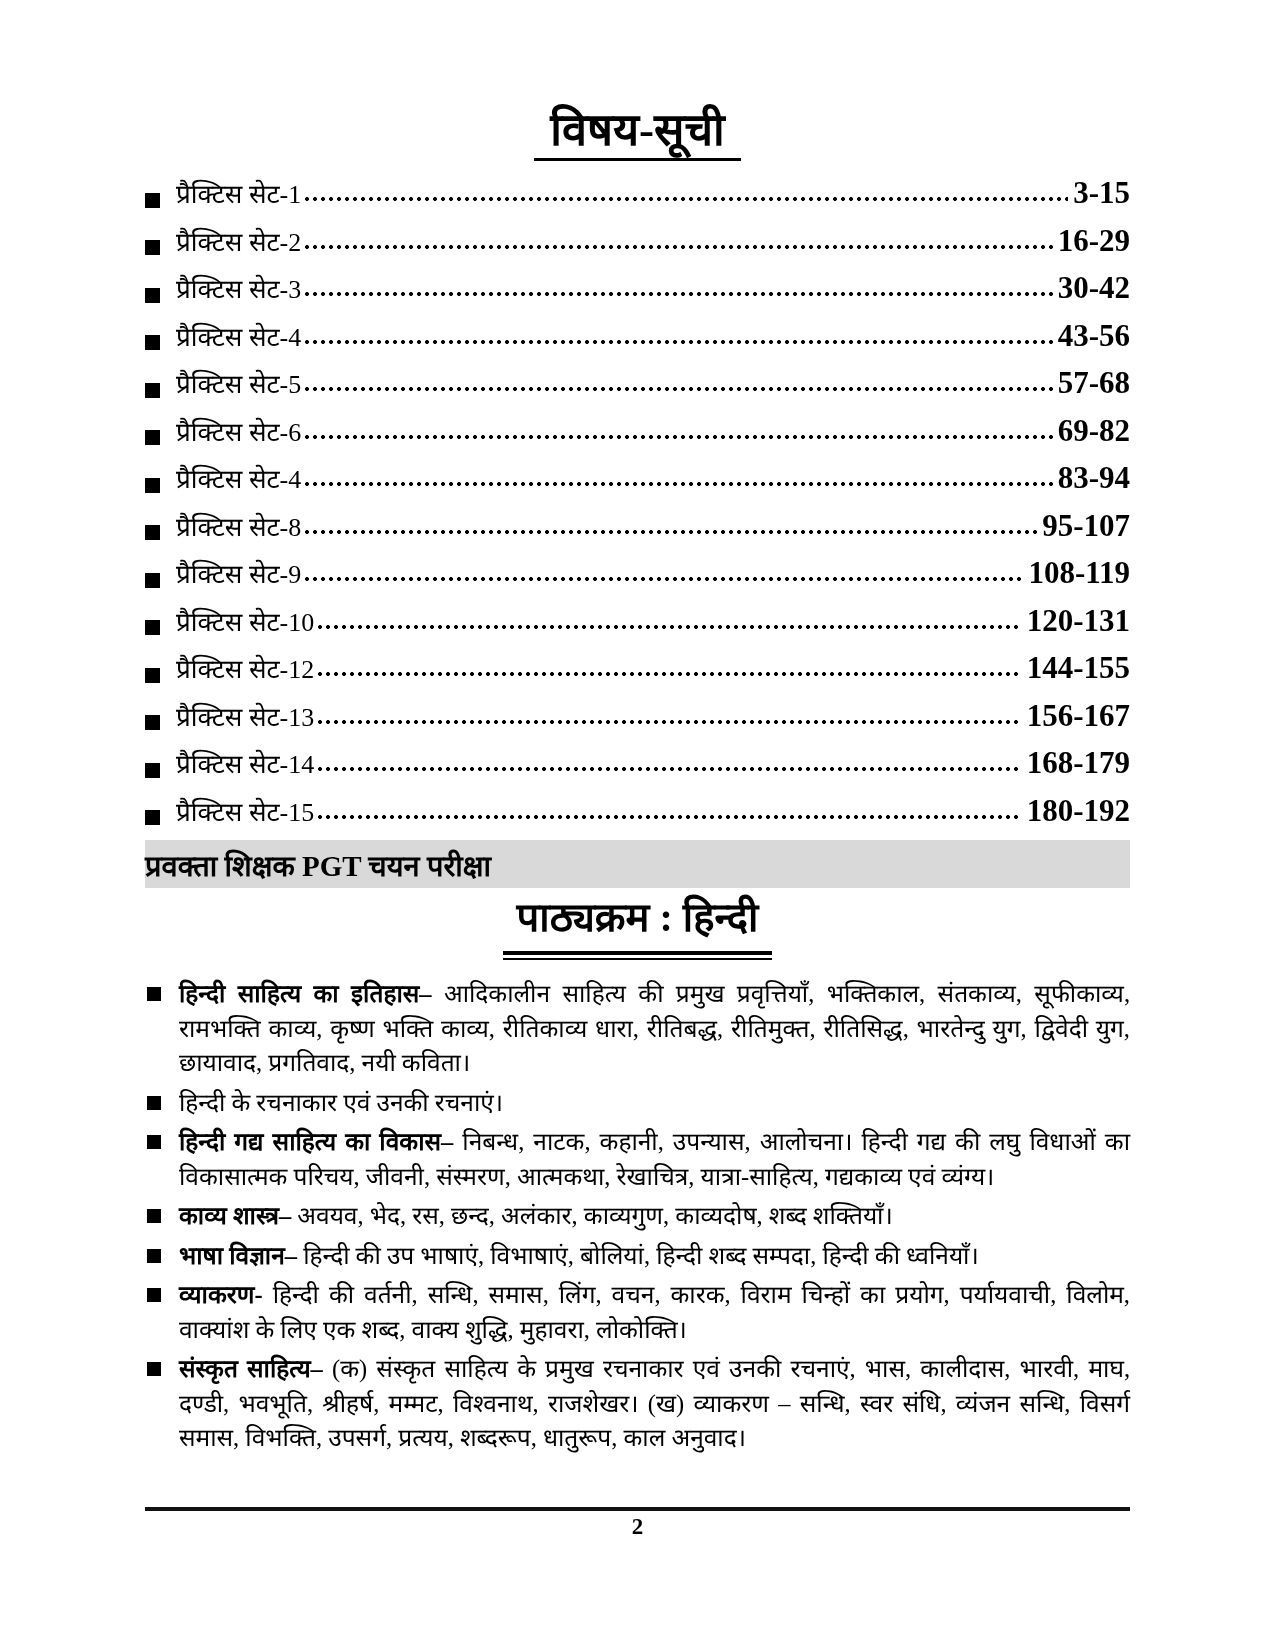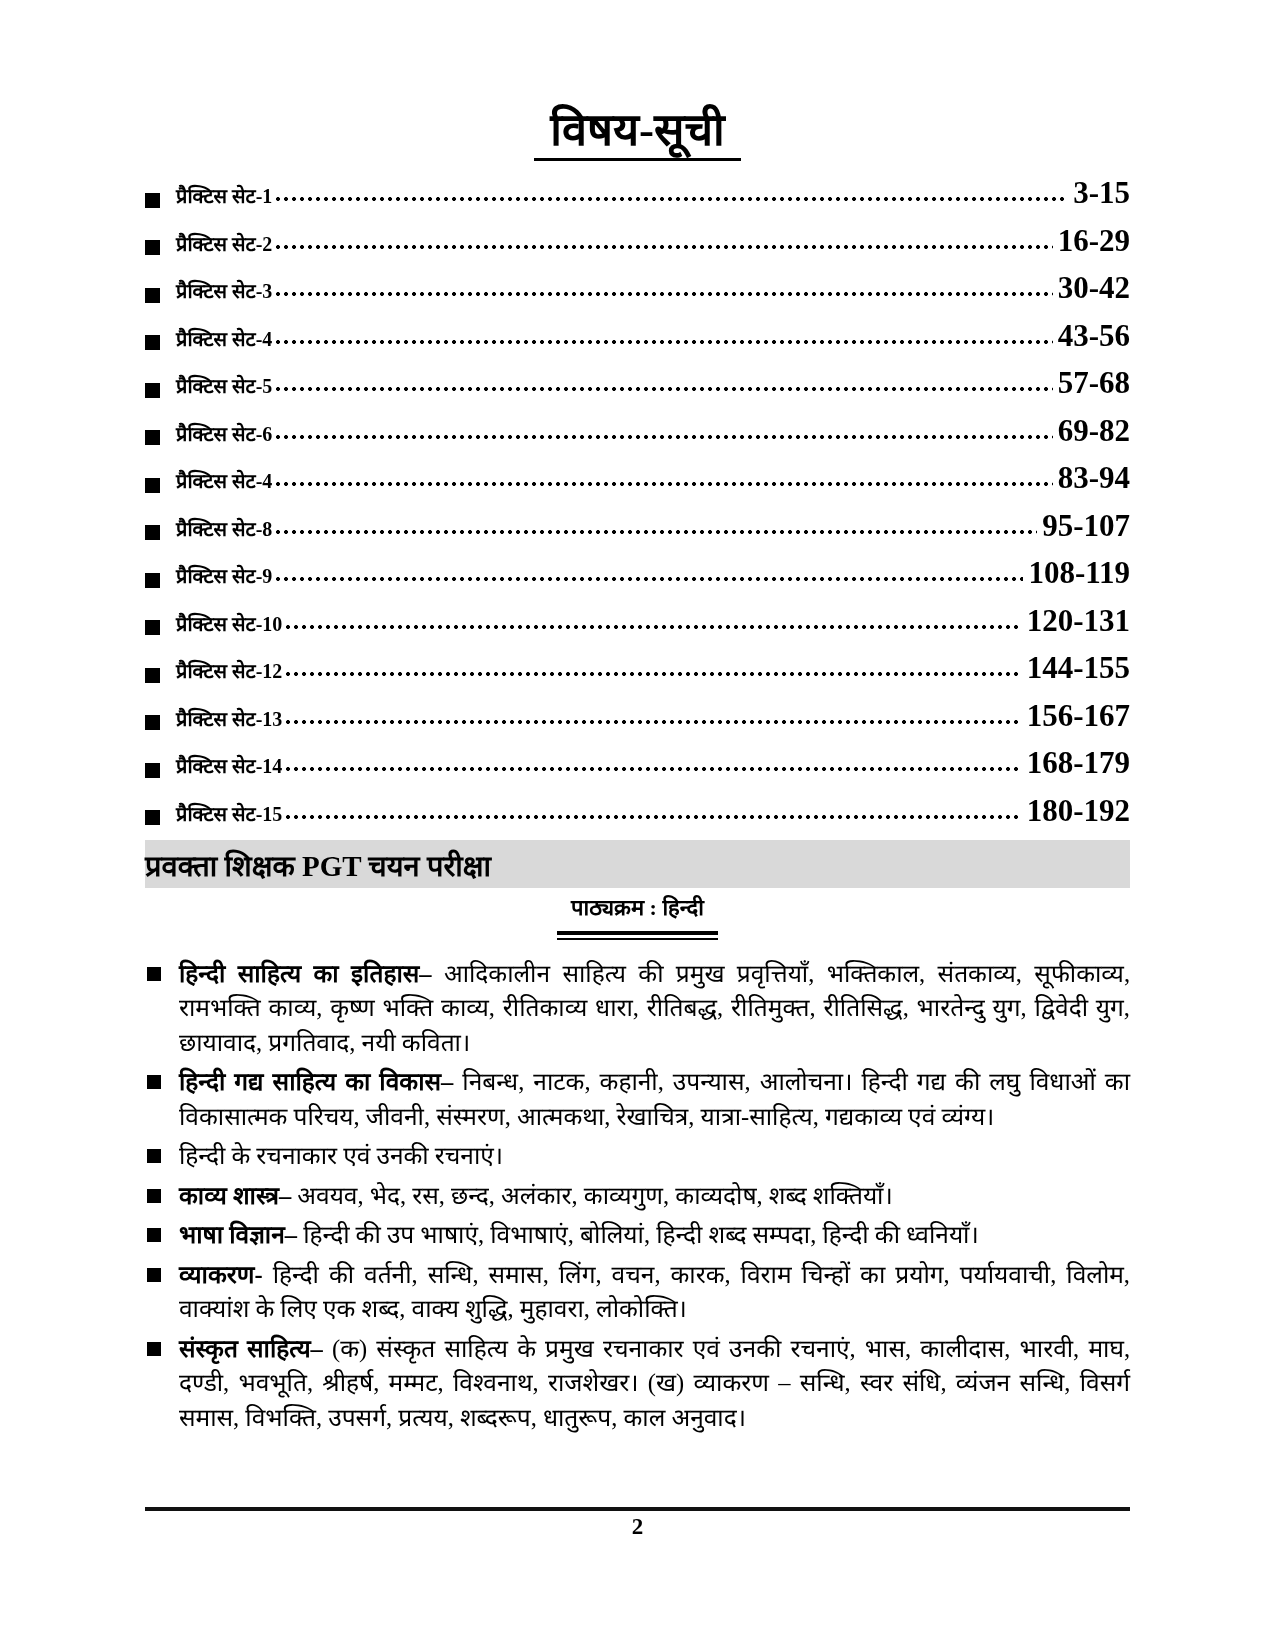--- a/index.html
+++ b/index.html
@@ -17,42 +17,42 @@
     font-size:45px; font-weight:bold; line-height:1.25;
     border-bottom:3px solid #000;
   }
   
   .toc{ margin:14px 145px 0 145px; }
   .toc-row{ display:flex; align-items:baseline; height:47.5px; }
   .sq{
     width:15px;height:15px;background:#000;flex:0 0 15px;
     margin-right:16px; align-self:center; margin-top:2px;
   }
-  .toc-label{ font-weight:bold; font-size:20px; white-space:nowrap; }
+  .toc-label{ font-weight:normal; font-size:26px; white-space:nowrap; }
   .toc-dots{
     flex:1; height:8px; margin:0 5px 0 2px;
     background-image:radial-gradient(circle,#000 1.8px,transparent 2.2px);
     background-size:8px 8px; background-repeat:repeat-x;
     background-position:left bottom;
   }
   .toc-pages{ font-weight:bold; font-size:31px; white-space:nowrap; }
   
   .banner{
     margin:0 145px; height:48px;
     display:flex; align-items:center; justify-content:flex-start;
   }
   .banner-text{ font-size:29px; font-weight:bold; }
   
   .h2-wrap{ text-align:center; margin-top:7px; }
   .h2-outer{
     display:inline-block; border-bottom:2px solid #000; padding-bottom:3px;
   }
   .syl-heading{
     display:inline-block; margin:0; padding:0 14px 10px 14px;
-    font-size:22px; font-weight:bold; line-height:1.15;
+    font-size:40px; font-weight:bold; line-height:1.15;
     border-bottom:4px solid #000;
   }
   
   .syllabus{ margin:17px 145px 0 145px; }
   .syl-item{
     position:relative; padding-left:34px; margin-bottom:5px;
     font-size:24.5px; line-height:34.5px; text-align:justify;
   }
   .sq2{
     position:absolute; left:2px; top:10px;
@@ -168,22 +168,22 @@
   <div class="banner" style="background: rgb(217, 217, 217);">
     <span class="banner-text">प्रवक्ता शिक्षक PGT चयन परीक्षा</span>
   </div>
 
   <div class="h2-wrap">
     <span class="h2-outer"><h2 class="syl-heading">पाठ्यक्रम : हिन्दी</h2></span>
   </div>
 
   <div class="syllabus">
     <div class="syl-item"><span class="sq2"></span><span class="syl-lead">हिन्दी साहित्य का इतिहास–</span> <span class="syl-text">आदिकालीन साहित्य की प्रमुख प्रवृत्तियाँ, भक्तिकाल, संतकाव्य, सूफीकाव्य, रामभक्ति काव्य, कृष्ण भक्ति काव्य, रीतिकाव्य धारा, रीतिबद्ध, रीतिमुक्त, रीतिसिद्ध, भारतेन्दु युग, द्विवेदी युग, छायावाद, प्रगतिवाद, नयी कविता।</span></div>
+    <div class="syl-item"><span class="sq2"></span><span class="syl-lead"></span><span class="syl-text">हिन्दी के रचनाकार एवं उनकी रचनाएं।</span></div>
     <div class="syl-item"><span class="sq2"></span><span class="syl-lead">हिन्दी गद्य साहित्य का विकास–</span> <span class="syl-text">निबन्ध, नाटक, कहानी, उपन्यास, आलोचना। हिन्दी गद्य की लघु विधाओं का विकासात्मक परिचय, जीवनी, संस्मरण, आत्मकथा, रेखाचित्र, यात्रा-साहित्य, गद्यकाव्य एवं व्यंग्य।</span></div>
-    <div class="syl-item"><span class="sq2"></span><span class="syl-lead"></span><span class="syl-text">हिन्दी के रचनाकार एवं उनकी रचनाएं।</span></div>
     <div class="syl-item"><span class="sq2"></span><span class="syl-lead">काव्य शास्त्र–</span> <span class="syl-text">अवयव, भेद, रस, छन्द, अलंकार, काव्यगुण, काव्यदोष, शब्द शक्तियाँ।</span></div>
     <div class="syl-item"><span class="sq2"></span><span class="syl-lead">भाषा विज्ञान–</span> <span class="syl-text">हिन्दी की उप भाषाएं, विभाषाएं, बोलियां, हिन्दी शब्द सम्पदा, हिन्दी की ध्वनियाँ।</span></div>
     <div class="syl-item"><span class="sq2"></span><span class="syl-lead">व्याकरण-</span> <span class="syl-text">हिन्दी की वर्तनी, सन्धि, समास, लिंग, वचन, कारक, विराम चिन्हों का प्रयोग, पर्यायवाची, विलोम, वाक्यांश के लिए एक शब्द, वाक्य शुद्धि, मुहावरा, लोकोक्ति।</span></div>
     <div class="syl-item"><span class="sq2"></span><span class="syl-lead">संस्कृत साहित्य–</span> <span class="syl-text">(क) संस्कृत साहित्य के प्रमुख रचनाकार एवं उनकी रचनाएं, भास, कालीदास, भारवी, माघ, दण्डी, भवभूति, श्रीहर्ष, मम्मट, विश्वनाथ, राजशेखर। (ख) व्याकरण – सन्धि, स्वर संधि, व्यंजन सन्धि, विसर्ग समास, विभक्ति, उपसर्ग, प्रत्यय, शब्दरूप, धातुरूप, काल अनुवाद।</span></div>
   </div>
 
   <div class="footer-rule"></div>
   <div class="page-num">2</div>
 
 </div>

